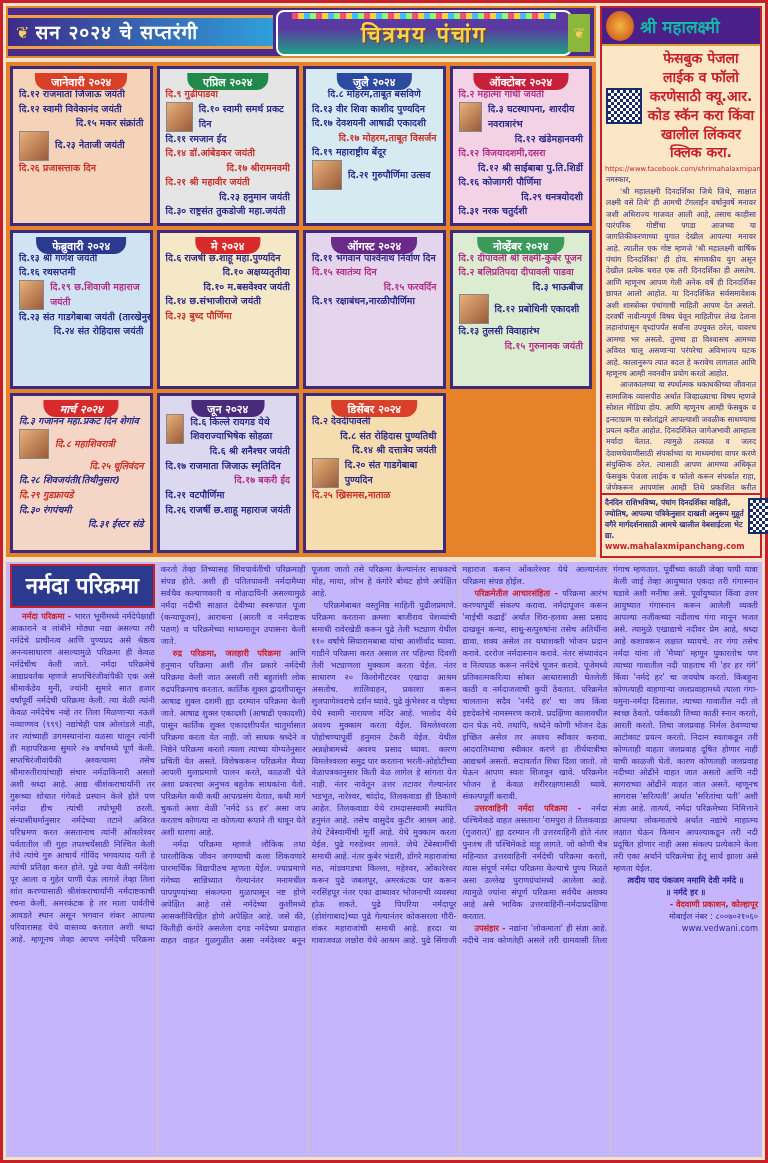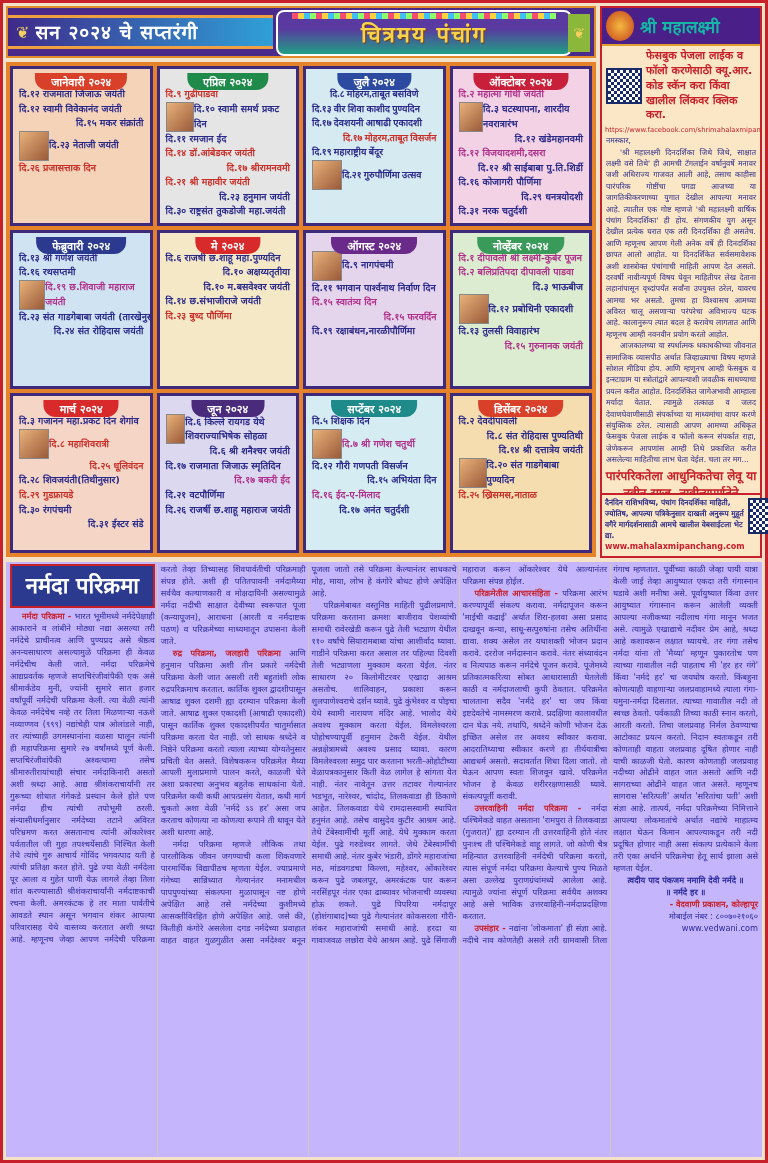--- a/index.html
+++ b/index.html
@@ -14,29 +14,29 @@
 .banner .center .flags{position:absolute;top:1px;left:14px;right:14px;height:6px;background:repeating-linear-gradient(90deg,#ff4d6d 0 6px,#ffd23f 6px 12px,#3ec1ff 12px 18px,#8cff6b 18px 24px)}
 .banner .title{color:#f7d44a;font-size:22px;font-weight:bold;letter-spacing:2px;text-shadow:1px 1px 0 #7a3a10}
 .banner .rightorn{position:absolute;right:4px;top:6px;width:22px;height:38px;background:#8bb83a;color:#f5d060;font-size:14px;display:flex;align-items:center;justify-content:center}
 
 .grid{position:absolute;left:6px;top:62px;width:590px;height:495px;background:#e6822a;padding:4px;display:grid;grid-template-columns:repeat(4,1fr);grid-template-rows:repeat(3,1fr);gap:4px}
 .mcard{border:3px solid #3d2a7a;position:relative;padding:18px 6px 4px 6px;overflow:hidden}
 .mcard .tab{position:absolute;top:4px;left:50%;transform:translateX(-50%);padding:1px 16px;border-radius:0 0 12px 12px;color:#fff;font-size:11px;font-weight:bold;white-space:nowrap}
 .ev{font-size:9.4px;font-weight:bold;line-height:1.55;color:#2b2a8a;white-space:nowrap}
 .ev.r{color:#c8302a}.ev.m{color:#b0308a}.ev.right{text-align:right}.ev.center{text-align:center}
 .pic{display:inline-block;border:1px solid #888;vertical-align:middle}
-.rowpic{display:flex;align-items:center;}
+.rowpic{display:flex;align-items:center;gap:6px}
 
 .side{position:absolute;left:600px;top:6px;width:162px;height:552px;background:#fbe7c6;border:2px solid #c8202a}
 .logo{height:38px;background:#4a1f88;display:flex;align-items:center;padding:0 4px;border-bottom:2px solid #e0a030}
 .logo .god{width:28px;height:30px;border-radius:50%;background:radial-gradient(#f5b840,#c4401a);margin-right:6px}
 .logo .name{color:#14b8a6;font-size:17px;font-weight:bold}
 .qrrow{display:flex;gap:4px;padding:3px 4px;align-items:center}
 .qr{width:36px;height:36px;background:repeating-conic-gradient(#1a2b6a 0 25%,#fff 0 50%) 0 0/6px 6px;border:2px solid #1a2b6a;flex:none}
-.fbtext{color:#c8202a;font-size:11px;font-weight:bold;line-height:1.35}
+.fbtext{color:#c8202a;font-size:14px;font-weight:bold;text-align:center;line-height:1.35}
 .fburl{color:#c8202a;font-size:6.8px;padding:0 3px;white-space:nowrap;overflow:hidden}
 .sidebody{font-size:7.6px;color:#2b2a8a;line-height:1.5;padding:1px 4px;text-align:justify}
 .sidebody .ind{display:block;text-indent:14px}
 .slogan{color:#c8202a;font-weight:bold;font-size:12px;text-align:center;line-height:1.45;padding:1px 2px}
 .webbox{position:absolute;left:0;right:0;bottom:0;border-top:2px solid #c8202a;padding:3px;display:flex;gap:3px;background:#fbe7c6}
 .webbox .wt{font-size:7.4px;color:#2b2a8a;font-weight:bold;line-height:1.45;flex:1}
 .webbox .url{color:#c8202a;font-size:8px;font-weight:bold}
 
 .article{position:absolute;left:6px;top:562px;width:756px;height:595px;background:#c4b5fd;padding:2px 4px;column-count:5;column-gap:6px;column-rule:1px solid #d8c8b0;font-size:8.2px;line-height:1.46;color:#2b2a9a;text-align:justify}
 .atitle{background:#2b3a8e;color:#fff;font-size:22px;font-weight:bold;text-align:center;padding:4px 0;margin-bottom:3px;border:2px solid #c8202a}
@@ -82,21 +82,21 @@
         <span class="pic" style="width: 30px; height: 30px; background: linear-gradient(135deg, rgb(233, 178, 122), rgb(154, 90, 58));"></span>
         <span style="white-space: normal;">दि.१० स्वामी समर्थ प्रकट दिन</span>
       </div>
       <div class="ev ">दि.११ रमजान ईद</div>
       <div class="ev r">दि.१४ डॉ.आंबेडकर जयंती</div>
       <div class="ev r right">दि.१७ श्रीरामनवमी</div>
       <div class="ev r">दि.२१ श्री महावीर जयंती</div>
       <div class="ev right">दि.२३ हनुमान जयंती</div>
       <div class="ev ">दि.३० राष्ट्रसंत तुकडोजी महा.जयंती</div>
     </div>
-    <div class="mcard" style="background: rgb(214, 234, 242); font-family: Liberation Serif, serif;">
+    <div class="mcard" style="background: rgb(214, 234, 242);">
       <div class="tab" style="background: rgb(43, 74, 160);">जुलै २०२४</div>
       <div class="ev center">दि.८ मोहरम,ताबूत बसविणे</div>
       <div class="ev ">दि.१३ वीर शिवा काशीद पुण्यदिन</div>
       <div class="ev ">दि.१७ देवशयनी आषाढी एकादशी</div>
       <div class="ev r right">दि.१७ मोहरम,ताबूत विसर्जन</div>
       <div class="ev ">दि.१९ महाराष्ट्रीय बेंदूर</div>
       <div class="ev rowpic">
         <span class="pic" style="width: 30px; height: 30px; background: linear-gradient(135deg, rgb(233, 178, 122), rgb(154, 90, 58));"></span>
         <span style="white-space: normal;">दि.२१ गुरुपौर्णिमा उत्सव</span>
       </div>
@@ -129,42 +129,38 @@
     <div class="mcard" style="background: rgb(244, 232, 198);">
       <div class="tab" style="background: rgb(216, 42, 42);">मे २०२४</div>
       <div class="ev ">दि.६ राजर्षी छ.शाहू महा.पुण्यदिन</div>
       <div class="ev right">दि.१० अक्षय्यतृतीया</div>
       <div class="ev right">दि.१० म.बसवेश्वर जयंती</div>
       <div class="ev ">दि.१४ छ.संभाजीराजे जयंती</div>
       <div class="ev r">दि.२३ बुध्द पौर्णिमा</div>
     </div>
     <div class="mcard" style="background: rgb(228, 212, 236);">
       <div class="tab" style="background: rgb(106, 42, 138);">ऑगस्ट २०२४</div>
-      <div class="ev rowpic">
-        <span class="pic" style="width: 30px; height: 30px; background: linear-gradient(135deg, rgb(233, 178, 122), rgb(154, 90, 58));"></span>
-        <span style="white-space: normal;">दि.९ नागपंचमी</span>
-      </div>
       <div class="ev ">दि.११ भगवान पार्श्वनाथ निर्वाण दिन</div>
       <div class="ev m">दि.१५ स्वातंत्र्य दिन</div>
       <div class="ev m right">दि.१५ फरवर्दिन</div>
       <div class="ev ">दि.१९ रक्षाबंधन,नारळीपौर्णिमा</div>
     </div>
     <div class="mcard" style="background: rgb(220, 236, 208);">
       <div class="tab" style="background: rgb(58, 154, 90);">नोव्हेंबर २०२४</div>
       <div class="ev m">दि.१ दीपावली श्री लक्ष्मी-कुबेर पूजन</div>
       <div class="ev m">दि.२ बलिप्रतिपदा दीपावली पाडवा</div>
       <div class="ev right">दि.३ भाऊबीज</div>
       <div class="ev rowpic">
         <span class="pic" style="width: 30px; height: 30px; background: linear-gradient(135deg, rgb(233, 178, 122), rgb(154, 90, 58));"></span>
         <span style="white-space: normal;">दि.१२ प्रबोधिनी एकादशी</span>
       </div>
       <div class="ev ">दि.१३ तुलसी विवाहारंभ</div>
       <div class="ev m right">दि.१५ गुरुनानक जयंती</div>
     </div>
-    <div class="mcard" style="background: rgb(245, 214, 198);">
+    <div class="mcard" style="background: rgb(245, 214, 198); font-style: italic;">
       <div class="tab" style="background: rgb(216, 42, 42);">मार्च २०२४</div>
       <div class="ev ">दि.३ गजानन महा.प्रकट दिन शेगांव</div>
       <div class="ev r rowpic">
         <span class="pic" style="width: 30px; height: 30px; background: linear-gradient(135deg, rgb(233, 178, 122), rgb(154, 90, 58));"></span>
         <span style="white-space: normal;">दि.८ महाशिवरात्री</span>
       </div>
       <div class="ev r right">दि.२५ धूलिवंदन</div>
       <div class="ev ">दि.२८ शिवजयंती(तिथीनुसार)</div>
       <div class="ev r">दि.२९ गुडफ्रायडे</div>
       <div class="ev ">दि.३० रंगपंचमी</div>
@@ -174,32 +170,20 @@
       <div class="tab" style="background: rgb(74, 42, 122);">जून २०२४</div>
       <div class="ev rowpic">
         <span class="pic" style="width: 30px; height: 30px; background: linear-gradient(135deg, rgb(233, 178, 122), rgb(154, 90, 58));"></span>
         <span style="white-space: normal;">दि.६ किल्ले रायगड येथे शिवराज्याभिषेक सोहळा</span>
       </div>
       <div class="ev right">दि.६ श्री शनैश्चर जयंती</div>
       <div class="ev ">दि.१७ राजमाता जिजाऊ स्मृतिदिन</div>
       <div class="ev m right">दि.१७ बकरी ईद</div>
       <div class="ev ">दि.२१ वटपौर्णिमा</div>
       <div class="ev center">दि.२६ राजर्षी छ.शाहू महाराज जयंती</div>
-    </div>
-    <div class="mcard" style="background: rgb(212, 236, 242);">
-      <div class="tab" style="background: rgb(31, 138, 138);">सप्टेंबर २०२४</div>
-      <div class="ev ">दि.५ शिक्षक दिन</div>
-      <div class="ev m rowpic">
-        <span class="pic" style="width: 30px; height: 30px; background: linear-gradient(135deg, rgb(233, 178, 122), rgb(154, 90, 58));"></span>
-        <span style="white-space: normal;">दि.७ श्री गणेश चतुर्थी</span>
-      </div>
-      <div class="ev ">दि.१२ गौरी गणपती विसर्जन</div>
-      <div class="ev right">दि.१५ अभियंता दिन</div>
-      <div class="ev m">दि.१६ ईद-ए-मिलाद</div>
-      <div class="ev center">दि.१७ अनंत चतुर्दशी</div>
     </div>
     <div class="mcard" style="background: rgb(245, 221, 176);">
       <div class="tab" style="background: rgb(216, 64, 42);">डिसेंबर २०२४</div>
       <div class="ev ">दि.२ देवदीपावली</div>
       <div class="ev right">दि.८ संत रोहिदास पुण्यतिथी</div>
       <div class="ev right">दि.१४ श्री दत्तात्रेय जयंती</div>
       <div class="ev rowpic">
         <span class="pic" style="width: 30px; height: 30px; background: linear-gradient(135deg, rgb(233, 178, 122), rgb(154, 90, 58));"></span>
         <span style="white-space: normal;">दि.२० संत गाडगेबाबा पुण्यदिन</span>
       </div>

